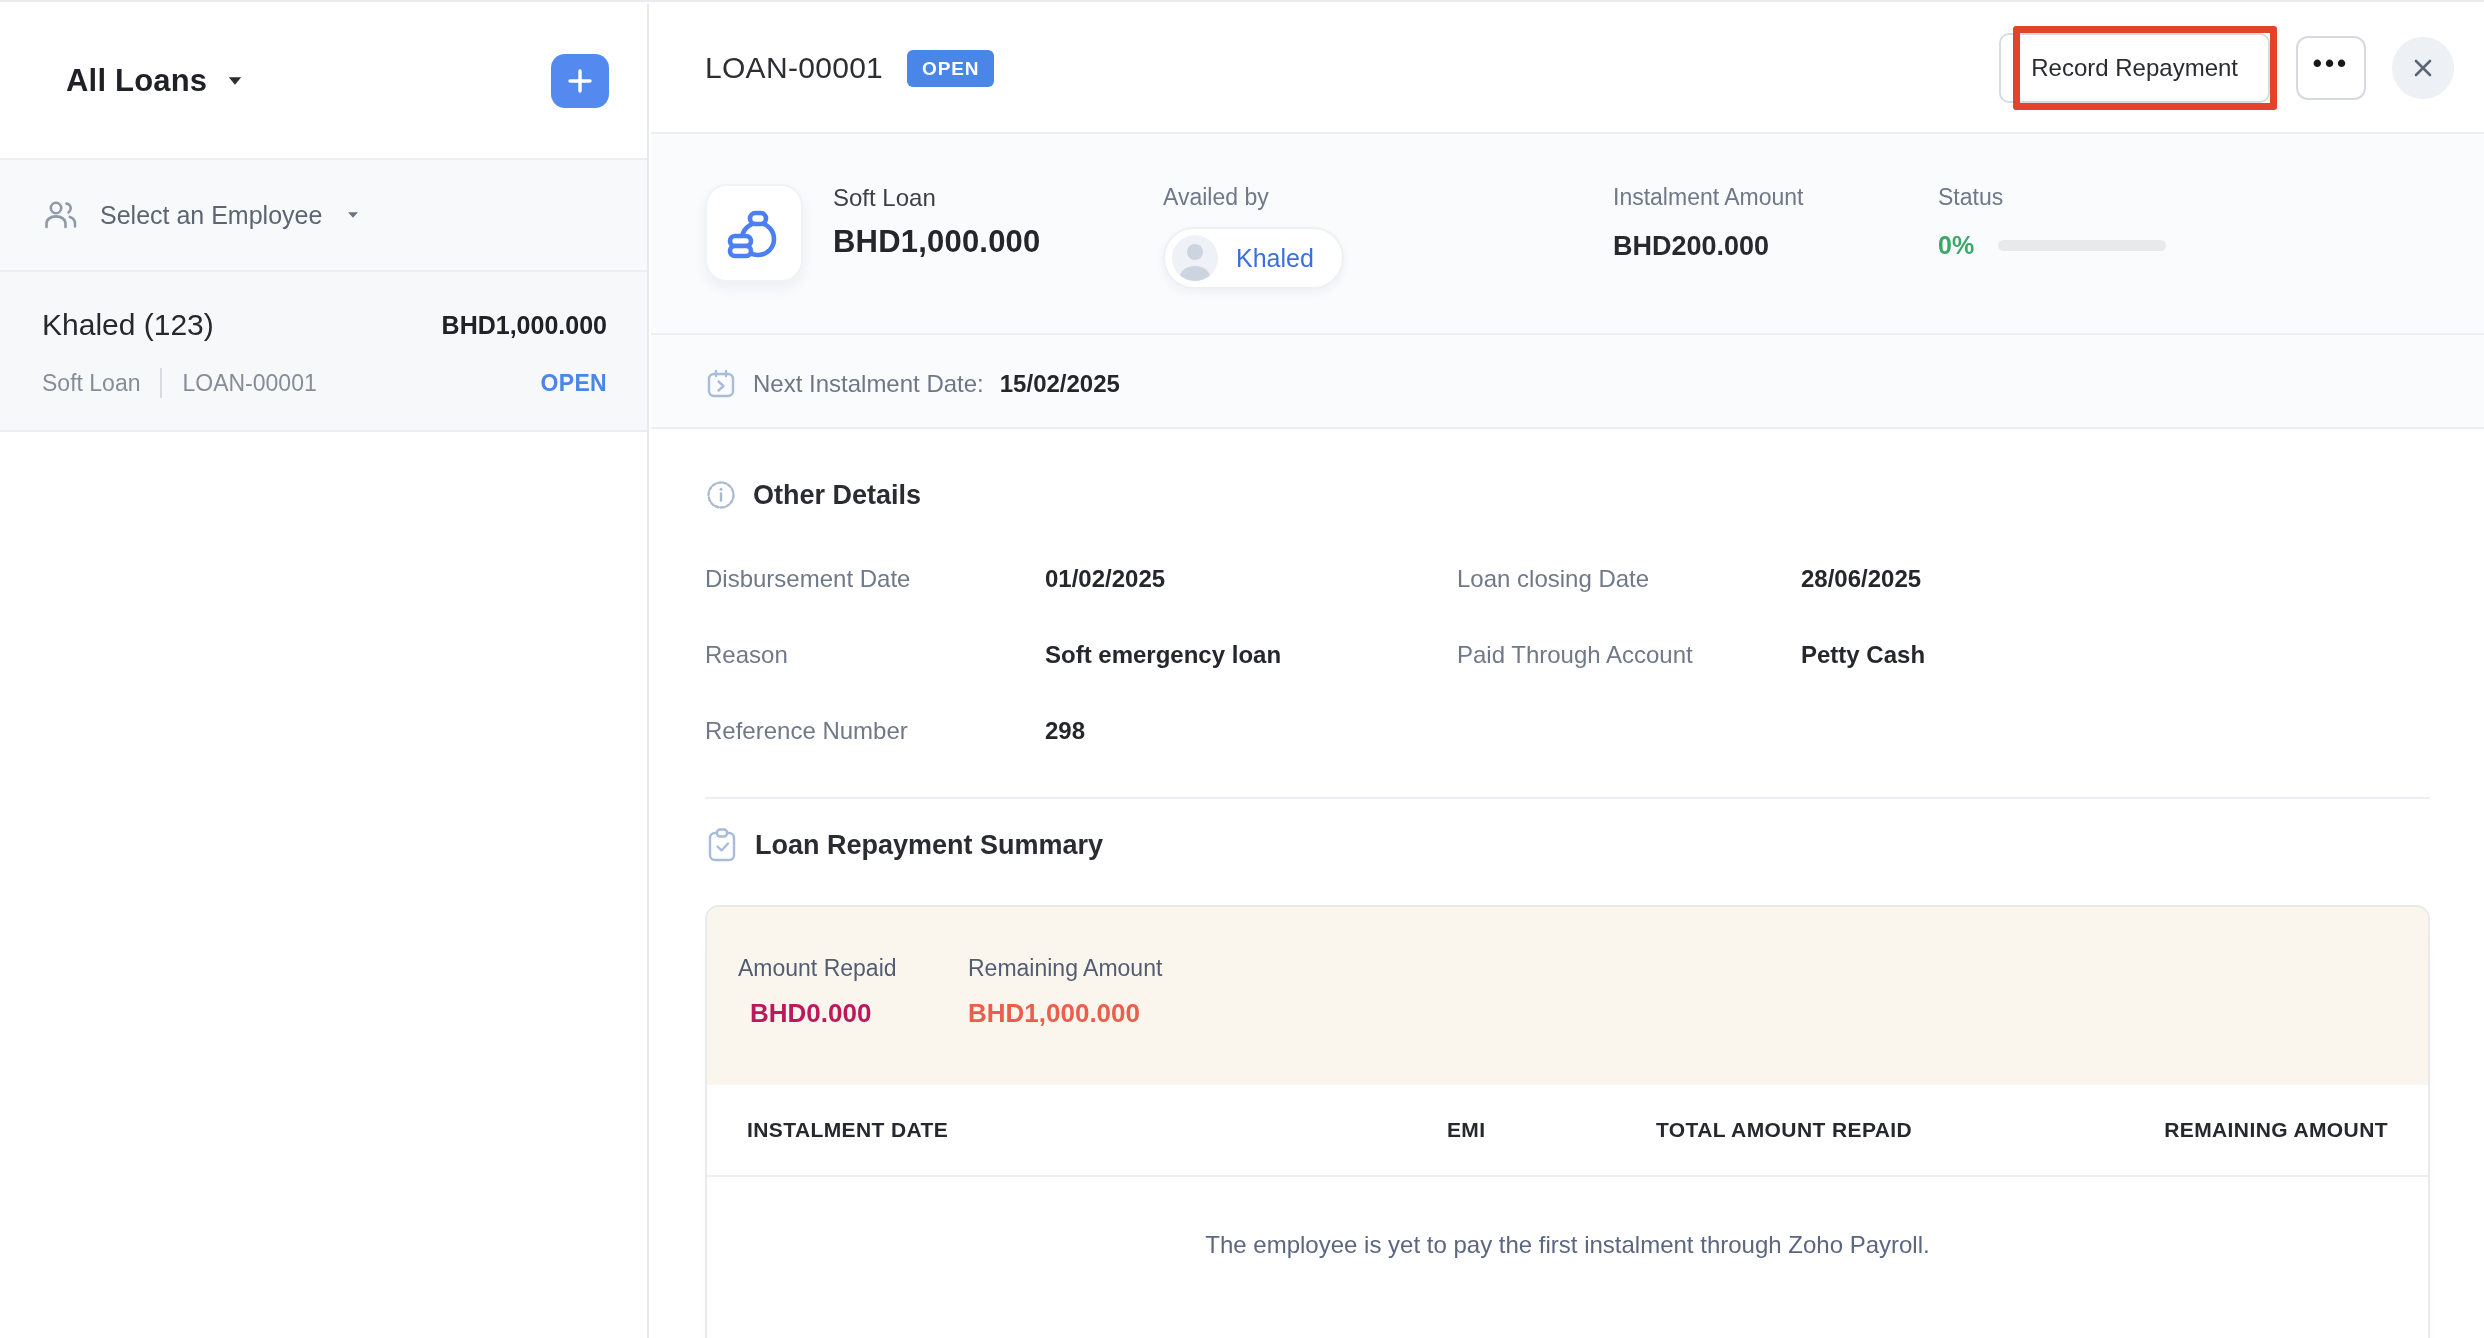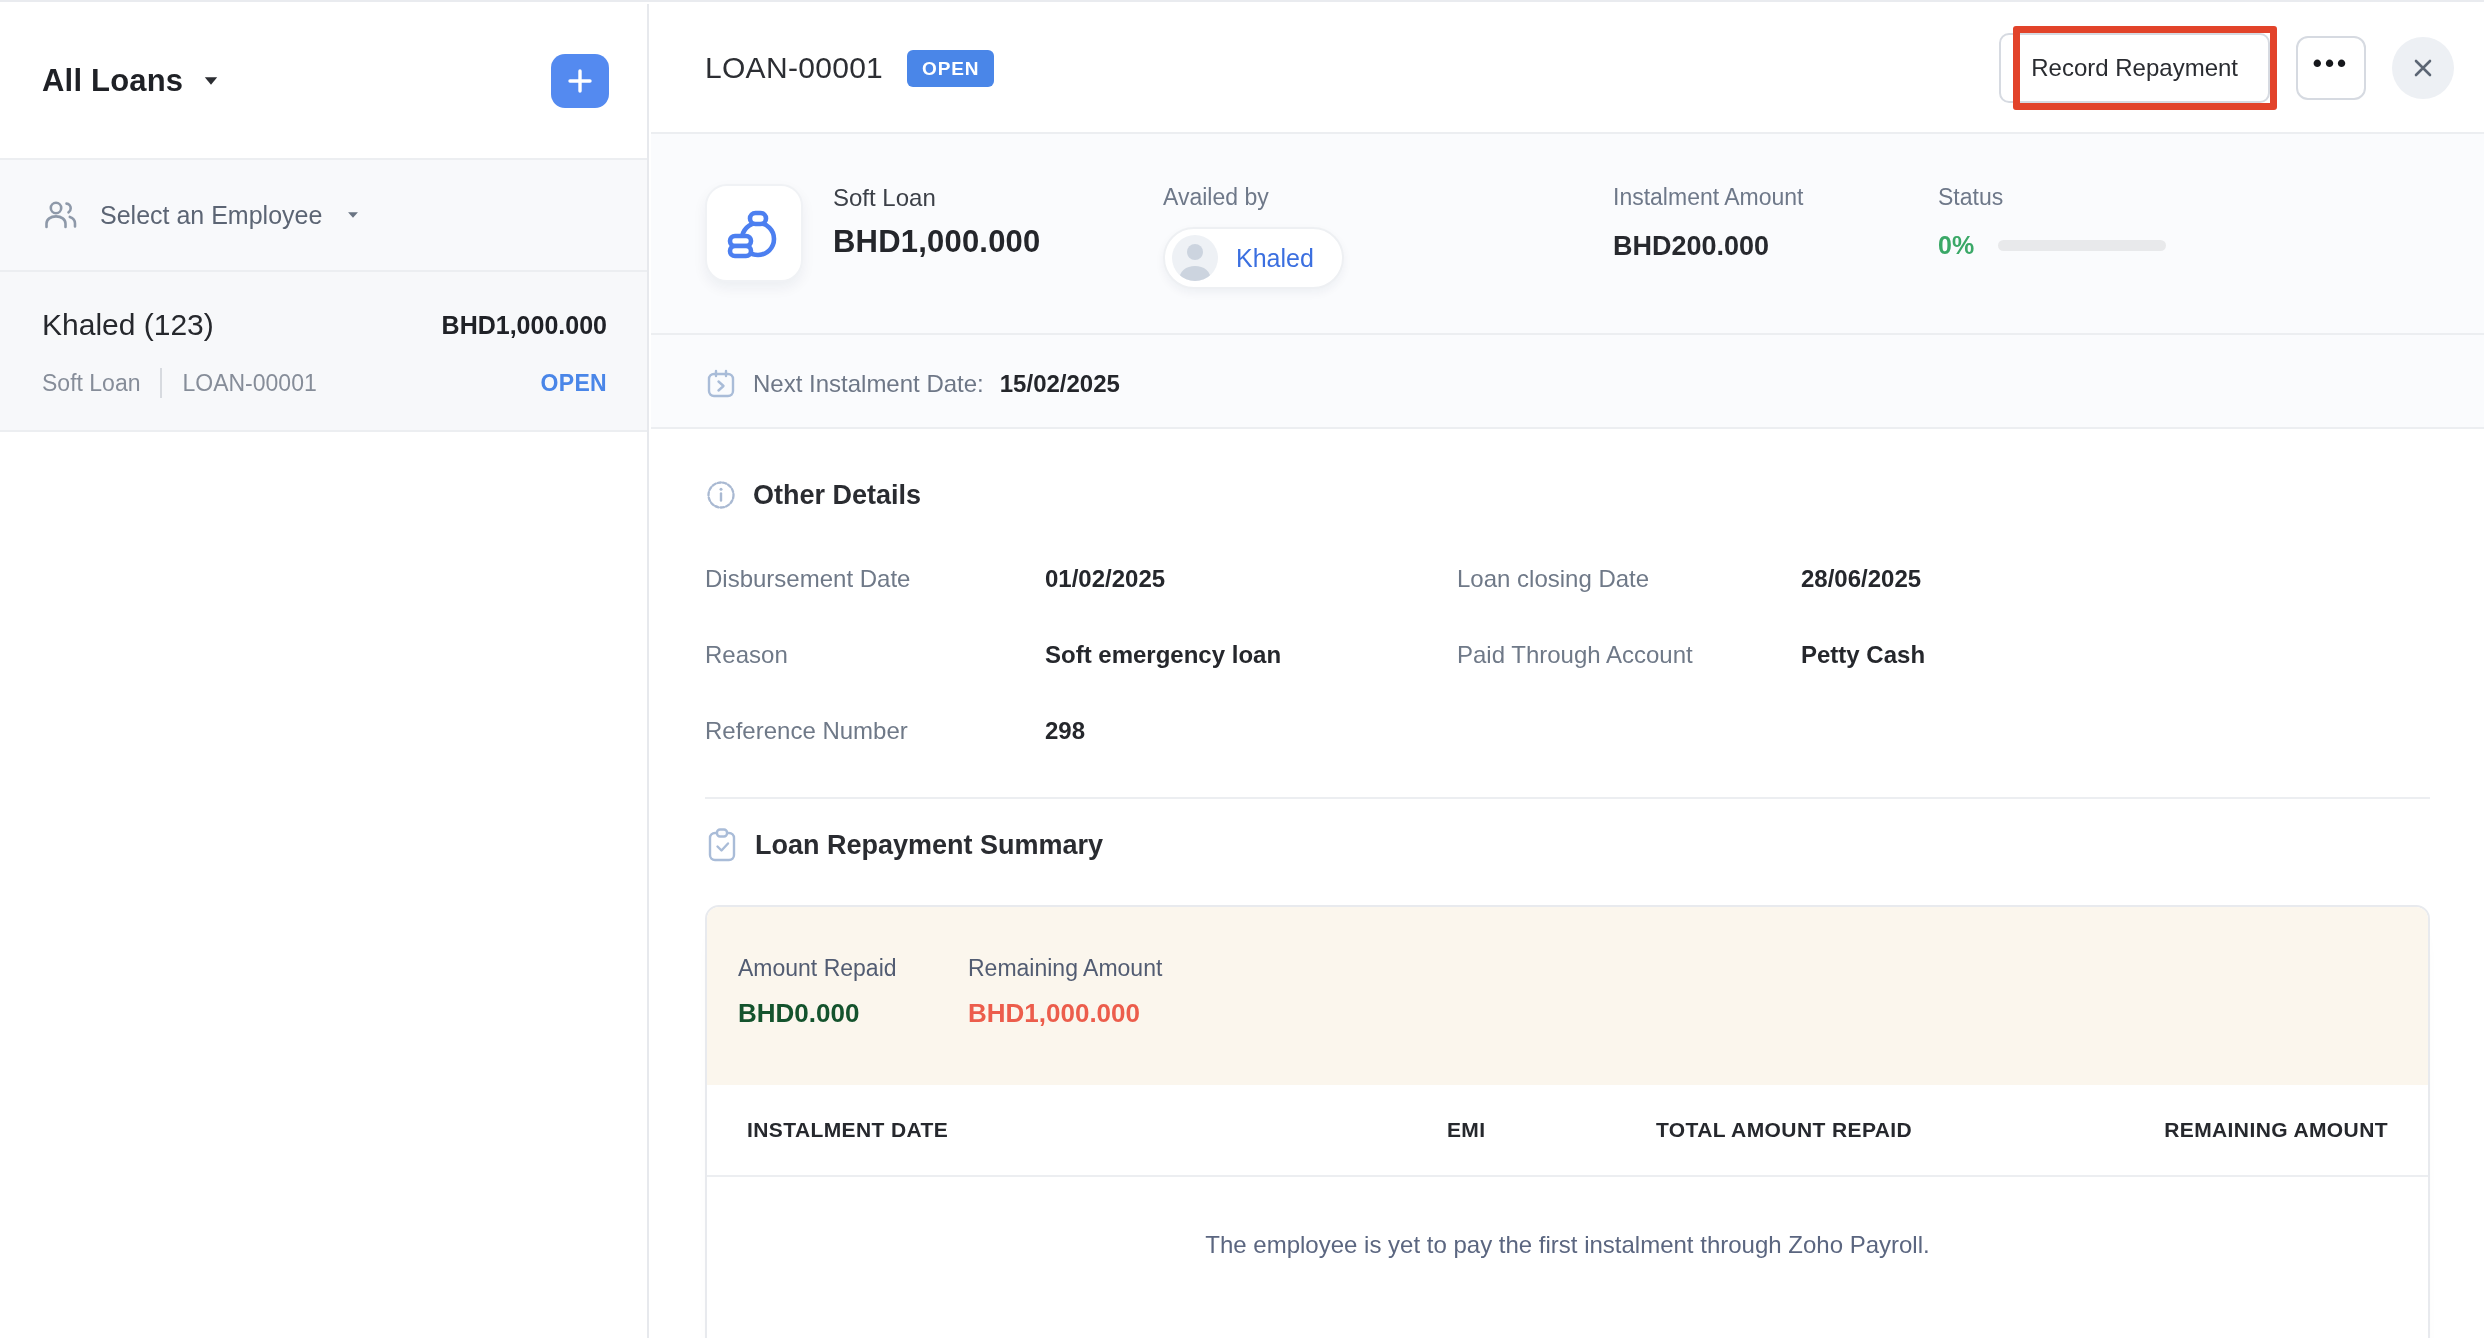--- a/index.html
+++ b/index.html
@@ -10,21 +10,21 @@
     color:#25272c;
     border-top:2px solid #e9ebef;
     overflow:hidden;
     position:relative;
   }
 
   
   .sidebar { position:absolute; left:0; top:2px; bottom:0; width:649px; border-right:2px solid #e7e9ed; background:#fff; }
   .sb-header { height:156px; display:flex; align-items:center; justify-content:space-between; padding:0 38px 0 42px; border-bottom:2px solid #eceef1; }
   .sb-title-row { display:flex; align-items:center; gap:18px; cursor:pointer; }
-  .sb-title { font-size:31px; font-weight:700; color:#1f2126; letter-spacing:.2px; }
+  .sb-title { font-size:31px; font-weight:700; color:#1f2126; letter-spacing:.2px;margin-left:24px; }
   .caret-down { width:0; height:0; border-left:10px solid transparent; border-right:10px solid transparent; border-top:12px solid #2b2d32; }
   .caret-down.small { border-left-width:9px; border-right-width:9px; border-top-width:10px; border-top-color:#6a7483; }
   .add-btn { width:58px; height:54px; border-radius:14px; background:#548af0; border:none; display:flex; align-items:center; justify-content:center; cursor:pointer; }
   .filter-row { height:112px; background:#f8f9fb; border-bottom:2px solid #eceef1; display:flex; align-items:center; gap:22px; padding:0 42px; cursor:pointer; }
   .filter-label { font-size:25px; color:#5c6574; }
   .loan-item { background:#f7f8fa; border-bottom:2px solid #eceef1; padding:36px 40px 32px 42px; cursor:pointer; }
   .li-row { display:flex; align-items:center; justify-content:space-between; }
   .li-name { font-size:30px; font-weight:500; color:#26282d; }
   .li-amount { font-size:25px; font-weight:700; color:#202227; }
   .li-row2 { margin-top:26px; }
@@ -76,21 +76,21 @@
   .field-value { font-size:24px; font-weight:600; color:#25272c; }
   .h-divider { height:2px; background:#eceef1; margin-top:52px; }
   .section-heading.second { margin-top:28px; }
 
   .summary-card { margin-top:42px; border:2px solid #e8eaee; border-radius:14px; overflow:hidden; box-shadow:0 16px 20px -16px rgba(30,40,70,.14); }
   .card-stats { background:#fbf6ed; padding:48px 31px 56px; display:flex; }
   .stat { flex:none; }
   .stat-1 { width:230px; } .stat-2 { width:266px; }
   .stat-label { font-size:23px; font-weight:500; color:#525c72; }
   .stat-value { margin-top:16px; font-size:26px; font-weight:600; }
-  .stat-value.green { color:#14532d; }
+  .stat-value.green { color:#be185d;margin-left:12px; }
   .stat-value.red { color:#ec5d4c; }
   .stat-value.dark { color:#24262b; font-weight:700; }
   .card-table-header { display:flex; padding:33px 40px; background:#fff; border-bottom:2px solid #eceef1; }
   .th { font-size:21px; font-weight:600; color:#26282d; letter-spacing:.4px; text-transform:uppercase; }
   .th-1 { width:30%; text-align:left; }
   .th-2 { width:15%; text-align:right; }
   .th-3 { width:26%; text-align:right; }
   .th-4 { width:29%; text-align:right; }
   .card-empty { padding:54px 20px 98px; text-align:center; font-size:24px; color:#5b6680; background:#fff; }
 

